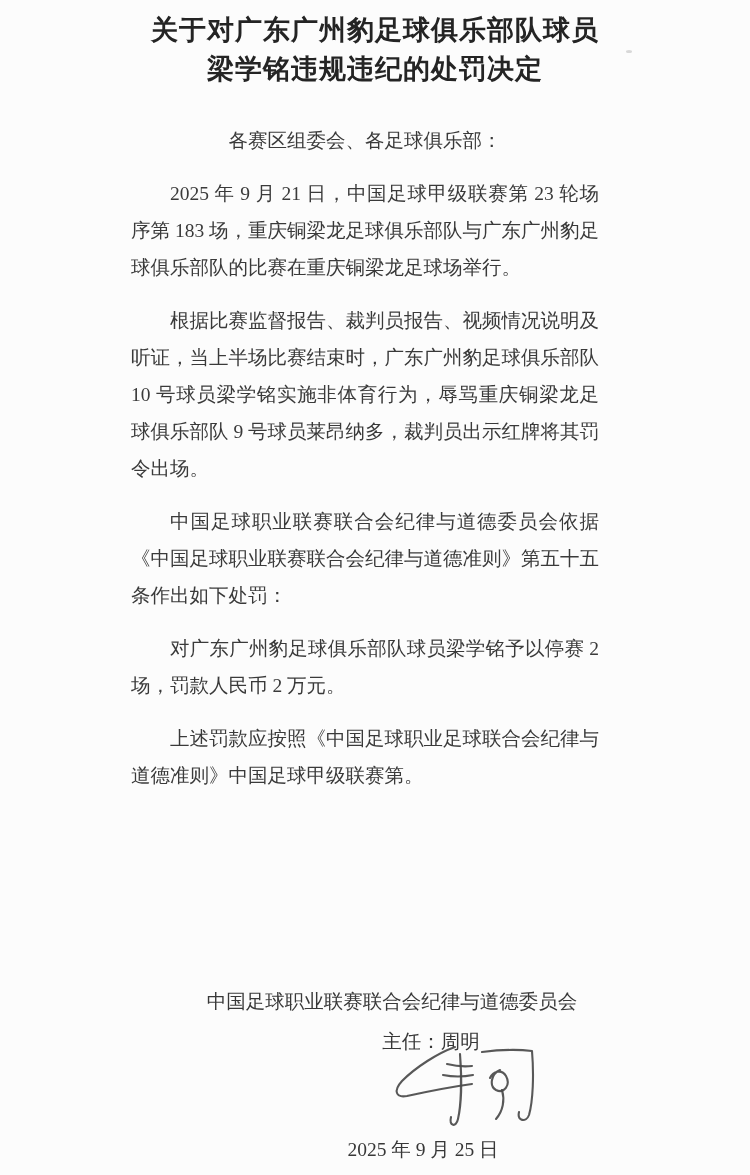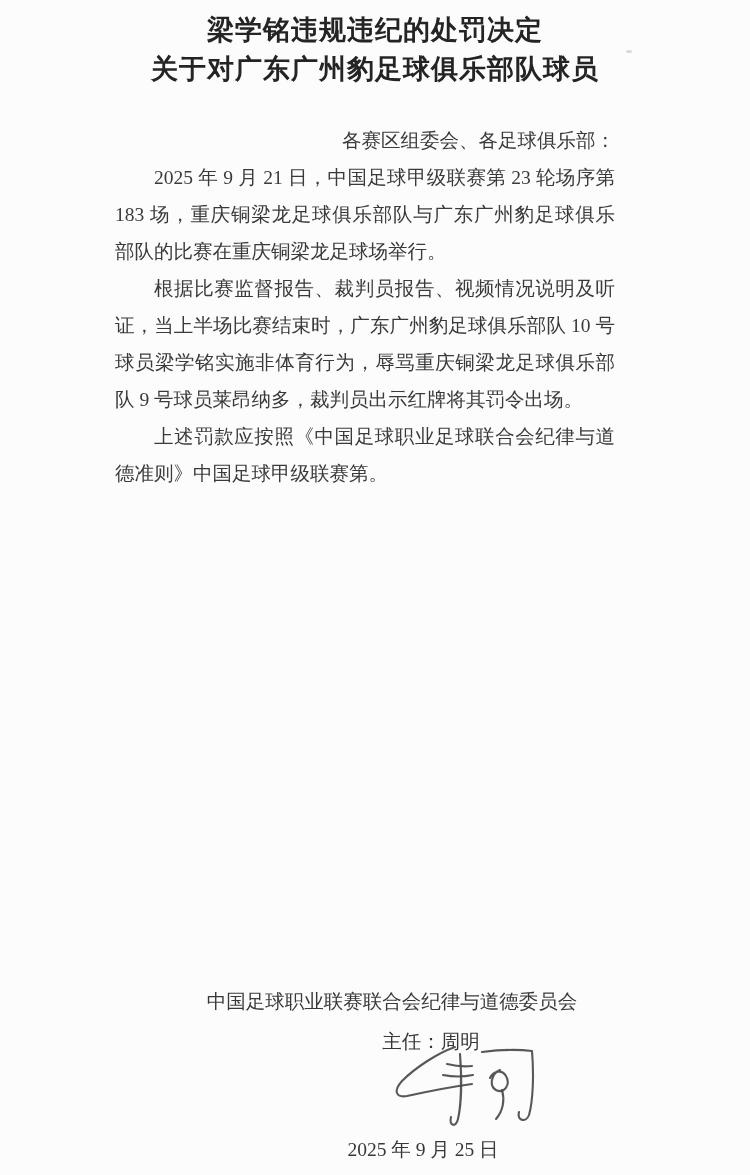--- a/index.html
+++ b/index.html
@@ -20,22 +20,22 @@
     line-height: 39px; letter-spacing: 1px;
   }
   .title-line { display: block; }
 
   .content {
     position: absolute; top: 122px; left: 115px; width: 500px;
     font-size: 19.5px; line-height: 37px;
     text-align: justify; text-justify: inter-ideograph;
     color: #3a3a3a;
   }
-  .salutation { text-align: right; }
-  .para { text-indent: 2em; margin: 0; }
+  .salutation { text-align: center; }
+  .para { text-indent: 2em; margin: 16px; }
 
   .committee {
     position: absolute; top: 988px; left: 17px; width: 750px;
     text-align: center; font-size: 19.5px; color: #383838;
   }
   .director {
     position: absolute; top: 1028px; left: 56px; width: 750px;
     text-align: center; font-size: 19.5px; color: #383838;
   }
   .signature-svg {
@@ -55,30 +55,32 @@
     width: 6px; height: 3px; background: #c9c9c9;
     border-radius: 50%; opacity: 0.7;
   }
 </style>
 </head>
 <body>
 
 <div class="page">
 
   <h1 class="doc-title">
+    <span class="title-line">关于对广东广州豹足球俱乐部队球员</span>
     <span class="title-line">梁学铭违规违纪的处罚决定</span>
-    <span class="title-line">关于对广东广州豹足球俱乐部队球员</span>
   </h1>
 
   <div class="smudge"></div>
 
   <div class="content">
     <div class="salutation">各赛区组委会、各足球俱乐部：</div>
     <p class="para">2025 年 9 月 21 日，中国足球甲级联赛第 23 轮场序第 183 场，重庆铜梁龙足球俱乐部队与广东广州豹足球俱乐部队的比赛在重庆铜梁龙足球场举行。</p>
     <p class="para">根据比赛监督报告、裁判员报告、视频情况说明及听证，当上半场比赛结束时，广东广州豹足球俱乐部队 10 号球员梁学铭实施非体育行为，辱骂重庆铜梁龙足球俱乐部队 9 号球员莱昂纳多，裁判员出示红牌将其罚令出场。</p>
+    <p class="para">中国足球职业联赛联合会纪律与道德委员会依据《中国足球职业联赛联合会纪律与道德准则》第五十五条作出如下处罚：</p>
+    <p class="para">对广东广州豹足球俱乐部队球员梁学铭予以停赛 2 场，罚款人民币 2 万元。</p>
     <p class="para">上述罚款应按照《中国足球职业足球联合会纪律与道德准则》中国足球甲级联赛第。</p>
   </div>
 
   <div class="committee">中国足球职业联赛联合会纪律与道德委员会</div>
 
   <div class="director">主任：周明</div>
 
   <svg class="signature-svg" viewBox="0 0 172 102" xmlns="http://www.w3.org/2000/svg">
     <path d="M 79 7 C 62 13, 40 27, 26 41 C 17 51, 20 58, 31 56 C 54 51, 74 47, 96 44"></path>
     <path d="M 71 24 C 79 26, 88 27, 96 26"></path>

